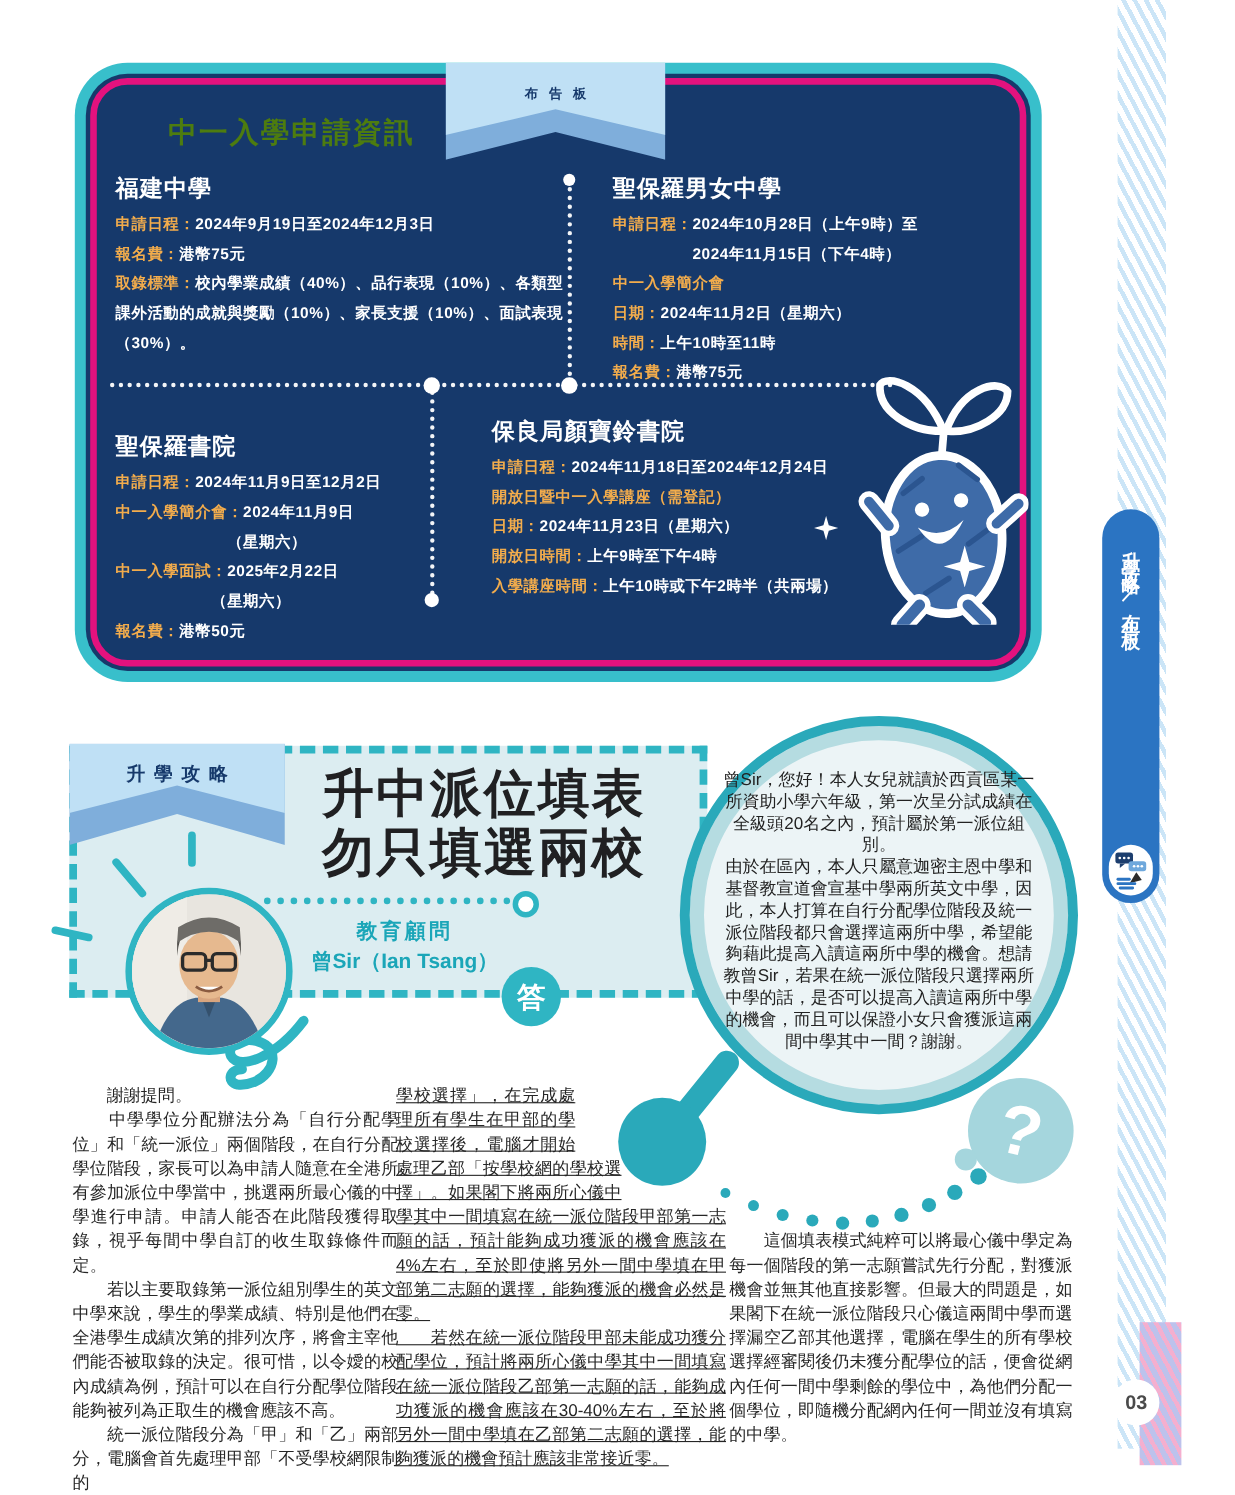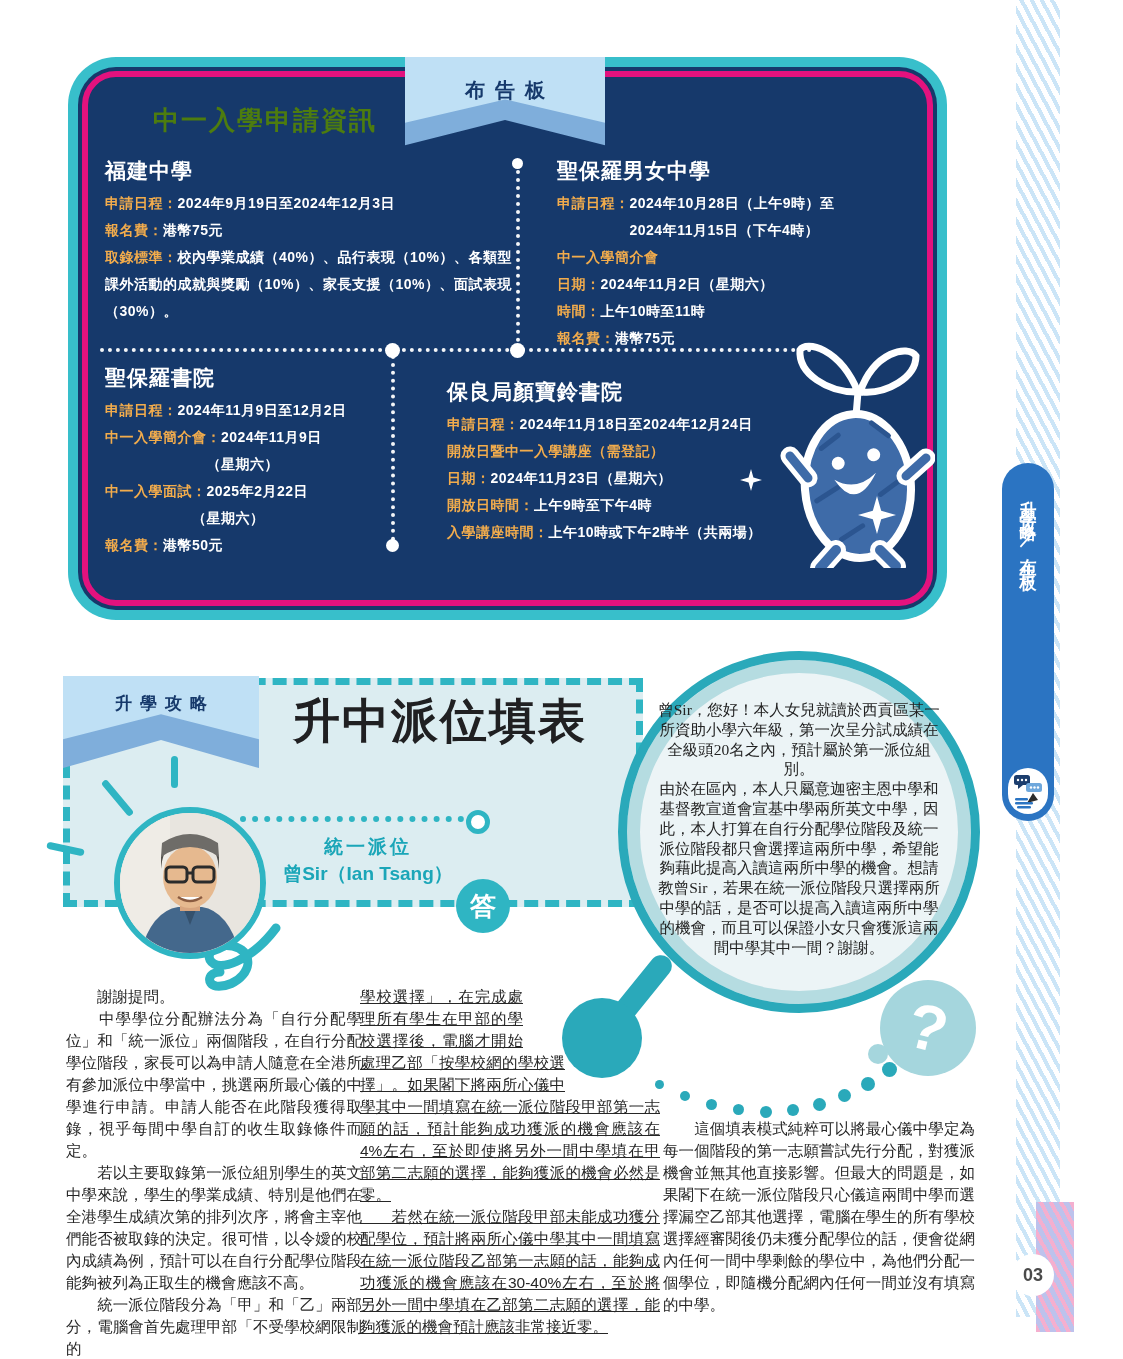--- a/index.html
+++ b/index.html
@@ -25,30 +25,30 @@
   .board-outer{position:absolute;left:68px;top:57px;width:879px;height:563px;background:#38bfcb;
     border-radius:48px;z-index:2;}
   .board-inner{position:absolute;left:14px;top:14px;right:14px;bottom:14px;background:#16396b;
     border:6px solid #e3127e;box-shadow:0 0 0 4px #16396b;border-radius:34px;}
   .banner{position:absolute;left:405px;top:57px;width:200px;height:90px;z-index:4;}
   .banner .mid{position:absolute;inset:0;background:#7faedb;
     clip-path:polygon(0 0,100% 0,100% 98%,50% 70%,0 98%);}
   .banner .light{position:absolute;left:0;top:0;width:100%;height:76%;background:#bfe0f5;
     clip-path:polygon(0 0,100% 0,100% 96%,50% 62%,0 96%);}
   .banner .txt{position:absolute;left:0;top:20px;width:100%;text-align:center;color:#16396b;
-    font-weight:bold;font-size:20px;letter-spacing:10px;text-indent:10px;}
+    font-weight:bold;font-size:12px;letter-spacing:10px;text-indent:10px;}
   .board-title{position:absolute;left:153px;top:103px;color:#4d7c0f;font-size:26px;font-weight:800;
     letter-spacing:2px;z-index:3;}
   .school{position:absolute;z-index:3;}
   .sname{color:#ffffff;font-size:21px;font-weight:800;margin-bottom:5px;letter-spacing:1px;}
   .bline{color:#ffffff;font-size:14px;font-weight:700;line-height:27px;letter-spacing:.5px;}
   .bline .lab{color:#f2ac4c;}
   .s0{left:105px;top:157px;width:408px;}
   .s1{left:557px;top:157px;width:382px;}
-  .s2{left:105px;top:364px;width:292px;}
+  .s2{left:105px;top:392px;width:292px;}
   .s3{left:447px;top:378px;width:400px;}
   .vdots{position:absolute;width:0;border-left:4px dotted rgba(255,255,255,.95);z-index:3;}
   .hdots{position:absolute;height:0;border-top:4px dotted rgba(255,255,255,.95);z-index:3;}
   .wdot{position:absolute;background:#fff;border-radius:50%;z-index:4;}
   .sparkle{position:absolute;background:#ffffff;z-index:5;
     clip-path:polygon(50% 0,61% 39%,100% 50%,61% 61%,50% 100%,39% 61%,0 50%,39% 39%);}
   
   .panel{position:absolute;left:63px;top:678px;width:580px;height:229px;background:#dcedf1;
     border:7px dashed #2fb5c3;box-sizing:border-box;z-index:2;}
   .ribbon{position:absolute;left:63px;top:676px;width:196px;height:94px;z-index:4;}
@@ -69,21 +69,21 @@
     font-weight:800;font-size:19px;z-index:4;}
   .photo{position:absolute;left:114px;top:807px;width:140px;height:140px;border-radius:50%;
     border:6px solid #2fb5c3;overflow:hidden;z-index:5;background:#e7e4de;}
   .ray{position:absolute;width:7px;border-radius:4px;background:#2fb5c3;z-index:4;}
   .squiggle{position:absolute;left:188px;top:922px;z-index:4;}
   .ansbadge{position:absolute;left:456px;top:879px;width:54px;height:54px;border-radius:50%;
     background:#2fb5c3;color:#fff;font-size:26px;font-weight:800;display:flex;align-items:center;
     justify-content:center;z-index:5;}
   
   .bubble{position:absolute;left:618px;top:651px;width:344px;height:344px;border-radius:50%;
-    background:#ecf4f6;border:9px solid #2aa9ba;box-shadow:inset 0 0 0 13px #b5dce1;z-index:6;font-family:Liberation Serif, serif;}
+    background:#ecf4f6;border:9px solid #2aa9ba;box-shadow:inset 0 0 0 13px #b5dce1;z-index:6;}
   .qtext{position:absolute;left:26px;right:26px;top:40px;bottom:34px;overflow:hidden;
     text-align:center;color:#222;font-size:15.5px;line-height:19.8px;font-weight:500;}
   .qtext p{margin:0;}
   .stem{position:absolute;left:624px;top:946px;width:22px;height:104px;background:#2aa9ba;
     border-radius:11px;transform:rotate(39deg);z-index:5;}
   .knob{position:absolute;left:562px;top:998px;width:80px;height:80px;border-radius:50%;
     background:#2aa9ba;z-index:5;}
   .qmark{position:absolute;left:880px;top:980px;width:96px;height:96px;border-radius:50%;
     background:#a5d6dd;z-index:5;display:flex;align-items:center;justify-content:center;}
   .qmark span{color:#fff;font-size:64px;font-weight:800;transform:rotate(14deg);}
@@ -224,24 +224,25 @@
   <div class="sparkle" style="left:858px;top:496px;width:38px;height:38px;"></div>
 
   <div class="panel"></div>
   <div class="ribbon">
     <div class="mid"></div>
     <div class="light"></div>
     <div class="txt">升學攻略</div>
   </div>
   <div class="f-title">
     <div>升中派位填表</div>
+    <div>勿只填選兩校</div>
   </div>
   <div class="dotsep"></div>
   <div class="dotring"></div>
-  <div class="role">統一派位</div>
+  <div class="role">教育顧問</div>
   <div class="cname">曾Sir（Ian Tsang）</div>
 
   <div class="ray" style="left:171px;top:756px;height:32px;"></div>
   <div class="ray" style="left:114px;top:776px;height:44px;transform:rotate(-40deg);"></div>
   <div class="ray" style="left:62px;top:830px;height:38px;transform:rotate(-78deg);"></div>
 
   <div class="photo">
     <svg width="140" height="140" viewBox="0 0 140 140">
       <rect x="0" y="0" width="140" height="140" fill="#e8e5df"></rect>
       <rect x="0" y="0" width="50" height="140" fill="#efece6"></rect>

